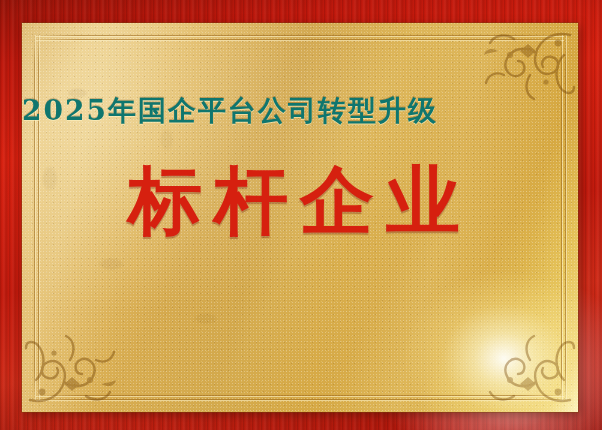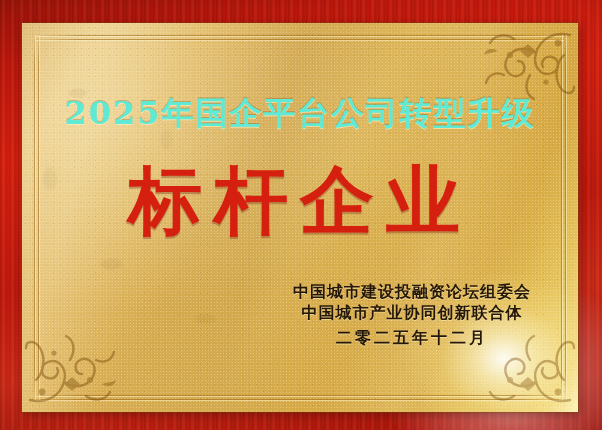--- a/index.html
+++ b/index.html
@@ -193,26 +193,26 @@
   #plate-content {
     position: absolute;
     inset: 0;
   }
 
   #title-line {
     position: absolute;
     top: 69px;
     left: 0;
     right: 0;
-    text-align: center;
+    text-align: left;
     font-family: "DejaVu Serif", "Liberation Serif", serif;
     font-weight: 700;
-    font-size: 32px;
+    font-size: 28px;
     letter-spacing: 2px;
-    color: #5eead4;
+    color: #0f766e;
     white-space: nowrap;
     text-shadow:
       0 1px 0 rgba(255,244,195,0.60),
       0 -1px 0 rgba(80,45,0,0.25);
   }
 
   #award-line {
     position: absolute;
     top: 140px;
     left: 0;
@@ -336,21 +336,16 @@
         </g>
       </svg>
     </div>
 
     <div id="plate-content">
 
       <div id="title-line">2025年国企平台公司转型升级</div>
 
       <div id="award-line">标杆企业</div>
 
-      <div id="signature-block">
-        <div class="sig-org">中国城市建设投融资论坛组委会</div>
-        <div class="sig-org">中国城市产业协同创新联合体</div>
-        <div id="sig-date">二零二五年十二月</div>
-      </div>
 
     </div>
   </div>
 </div>
 
 </body></html>

